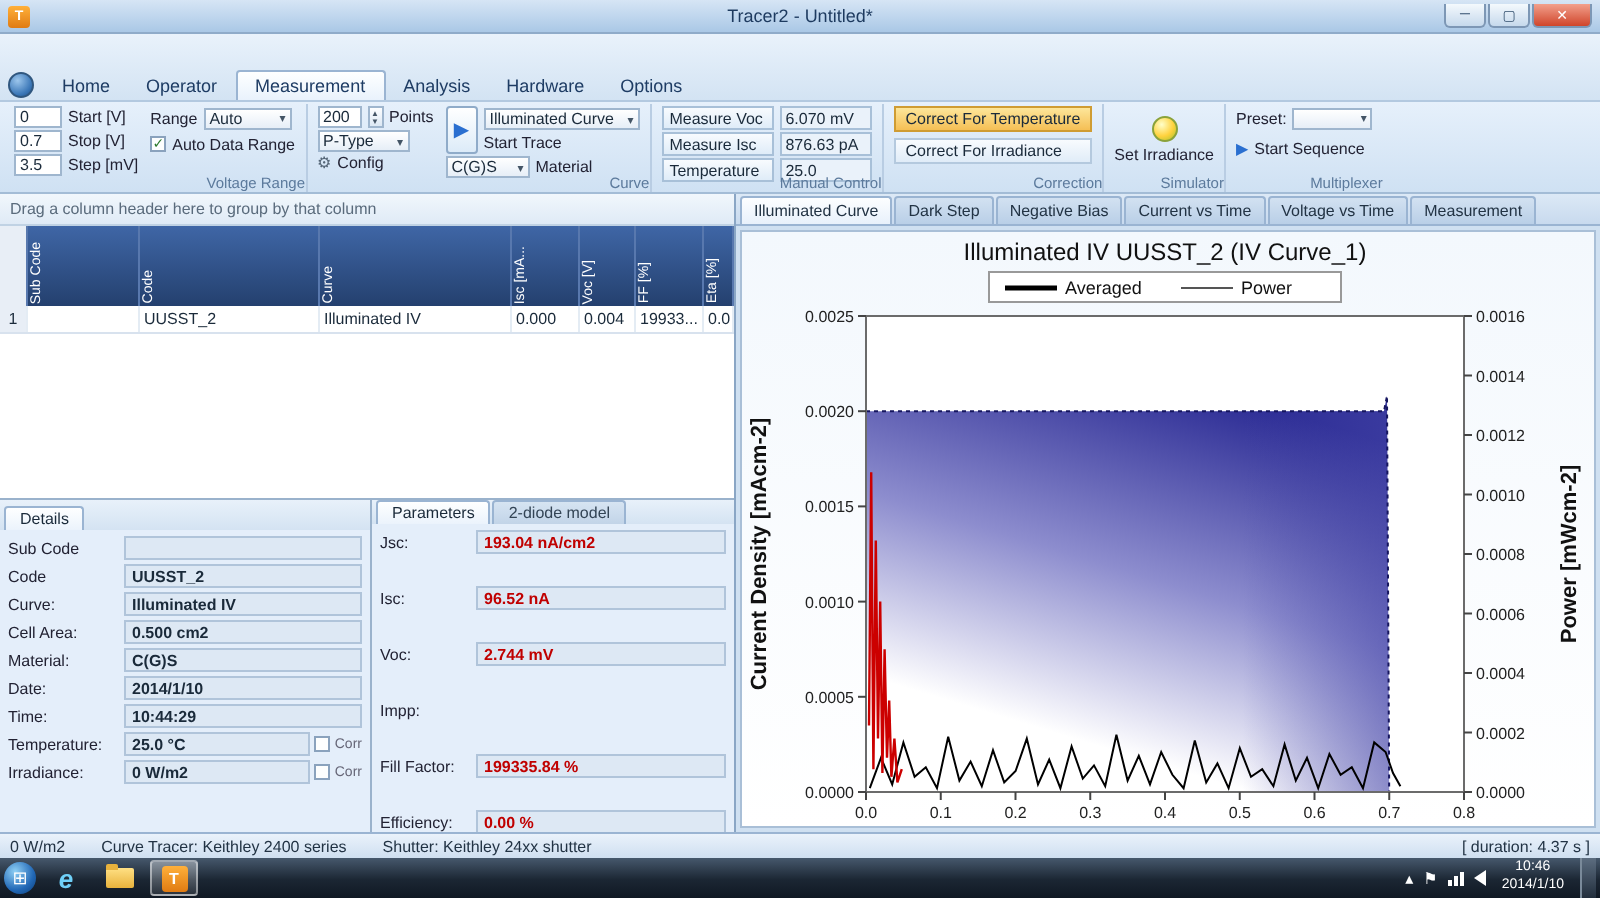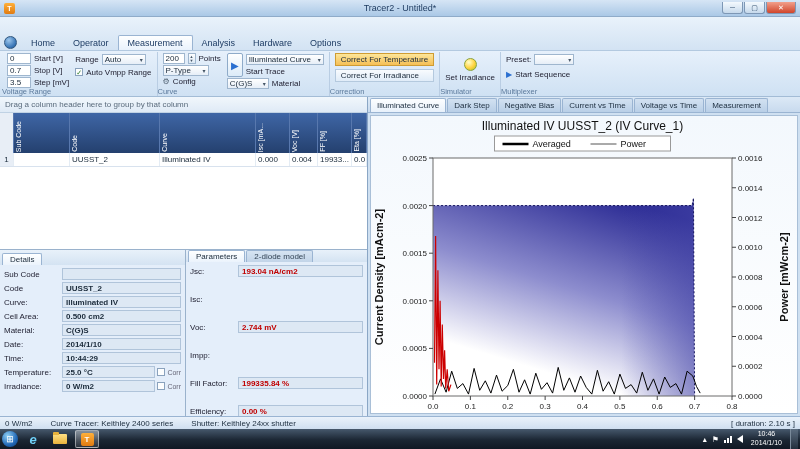--- a/index.html
+++ b/index.html
@@ -17,21 +17,21 @@
 
   
   .ribbontabs{height:34px;background:linear-gradient(#e9f2fb,#d3e3f3);display:flex;align-items:flex-end;padding-left:3px;border-bottom:1px solid #b3c9e0}
   .orb{width:13px;height:13px;border-radius:50%;background:radial-gradient(circle at 35% 30%,#9cc6ec,#3c78b8 65%,#1c4e8a);border:1px solid #30577f;margin:0 5px 1px 1px}
   .rtab{padding:2px 9px 2px;font-size:9px;color:#1e3c64}
   .rtab.active{background:linear-gradient(#feffff,#e9f2fc);border:1px solid #9ab4d2;border-bottom:none;border-radius:2px 2px 0 0}
 
   
   .ribbon{height:46px;background:linear-gradient(#e6f0fb,#cfe1f3);border-bottom:1px solid #a3bcd6;display:flex;padding:1px 2px 0}
   .rgroup{position:relative;border-right:1px solid #b9cde3;padding:1px 5px 10px 5px;display:flex;gap:6px}
-  .rgroup-label{position:absolute;bottom:0;left:0;right:0;text-align:left;font-size:7.5px;color:#5c7a9c}
+  .rgroup-label{position:absolute;bottom:0;left:0;right:0;text-align:right;font-size:7.5px;color:#5c7a9c}
   .col{display:flex;flex-direction:column;gap:1px}
   .rrow{display:flex;align-items:center;gap:3px;height:12px}
   .mini-input{width:24px;height:11px;background:#fff;border:1px solid #9fb6ce;font-size:8px;padding:0 2px;display:flex;align-items:center}
   .mini-label{font-size:8px;color:#223}
   .dropdown{height:11px;background:linear-gradient(#ffffff,#e6eef7);border:1px solid #9fb6ce;font-size:8px;display:flex;align-items:center;padding:0 2px;gap:3px}
   .arr{font-size:6px;color:#456}
   .spin{width:8px;height:11px;border:1px solid #9fb6ce;background:linear-gradient(#fdfeff,#dce8f4);display:flex;flex-direction:column;align-items:center;justify-content:center;font-size:4px;line-height:1;color:#456}
   .chk{width:8px;height:8px;border:1px solid #8aa2bd;background:#fdfefe;display:flex;align-items:center;justify-content:center;font-size:7px;color:#2c7a2c;line-height:1}
   .playbtn{width:16px;height:24px;border:1px solid #8fabc9;border-radius:2px;background:linear-gradient(#ffffff,#dcebf8);color:#2a6fd0;font-size:10px;display:flex;align-items:center;justify-content:center}
   .playsm{color:#2a6fd0;font-size:8px}
@@ -145,21 +145,21 @@
       <div class="col">
         <div class="rrow">
           <span class="mini-label">Range</span>
           <span class="dropdown" style="width:44px">
               <span>Auto</span>
               <span class="arr" style="margin-left:auto">▾</span>
             </span>
         </div>
         <div class="rrow">
           <span class="chk">✓</span>
-          <span class="mini-label">Auto Vmpp Range</span>
+          <span class="mini-label">Auto Data Range</span>
         </div>
       </div>
       <div class="rgroup-label">Voltage Range</div>
     </div>
 
     <div class="rgroup">
       <div class="col">
         <div class="rrow">
           <span class="mini-input" style="width:22px">200</span>
           <span class="spin">▲<br>▼</span>
@@ -193,20 +193,37 @@
           <span class="dropdown" style="width:42px">
               <span>C(G)S</span>
               <span class="arr" style="margin-left:auto">▾</span>
             </span>
           <span class="mini-label">Material</span>
         </div>
       </div>
       <div class="rgroup-label">Curve</div>
     </div>
 
+    <div class="rgroup">
+      <div class="col">
+        <div class="rrow">
+          <span class="mc-btn">Measure Voc</span>
+          <span class="mc-val">6.070 mV</span>
+        </div>
+        <div class="rrow">
+          <span class="mc-btn">Measure Isc</span>
+          <span class="mc-val">876.63 pA</span>
+        </div>
+        <div class="rrow">
+          <span class="mc-btn">Temperature</span>
+          <span class="mc-val">25.0</span>
+        </div>
+      </div>
+      <div class="rgroup-label">Manual Control</div>
+    </div>
 
     <div class="rgroup">
       <div class="col" style="gap:3px">
         <span class="corr-btn active">Correct For Temperature</span>
         <span class="corr-btn">Correct For Irradiance</span>
       </div>
       <div class="rgroup-label">Correction</div>
     </div>
 
     <div class="rgroup">
@@ -329,20 +346,21 @@
             <span class="ptab">Parameters</span>
             <span class="ptab inactive">2-diode model</span>
           </div>
           <div class="fields" style="gap:16px">
             <div class="frow">
                 <span class="flabel" style="width:46px">Jsc:</span>
                 <span class="fval red">193.04 nA/cm2</span>
               </div>
             <div class="frow">
                 <span class="flabel" style="width:46px">Isc:</span>
+                <span class="fval red">96.52 nA</span>
               </div>
             <div class="frow">
                 <span class="flabel" style="width:46px">Voc:</span>
                 <span class="fval red">2.744 mV</span>
               </div>
             <div class="frow">
                 <span class="flabel" style="width:46px">Impp:</span>
               </div>
             <div class="frow">
                 <span class="flabel" style="width:46px">Fill Factor:</span>
@@ -447,21 +465,21 @@
             <text class="atitle" x="417" y="161" text-anchor="middle" transform="rotate(-90 417 161)">Power [mWcm-2]</text>
             <text class="atitle" x="211.5" y="308" text-anchor="middle">Voltage [V]</text>
           </svg></div>
     </div>
   </div>
 
   <div class="statusbar">
     <span class="seg">0 W/m2</span>
     <span class="seg">Curve Tracer: Keithley 2400 series</span>
     <span class="seg">Shutter: Keithley 24xx shutter</span>
-    <span class="dur">[ duration: 2.10 s ]</span>
+    <span class="dur">[ duration: 4.37 s ]</span>
   </div>
 
   <div class="taskbar">
     <span class="sorb">⊞</span>
     <span class="tbi">
         <span class="ie">e</span>
       </span>
     <span class="tbi">
         <span class="folder"></span>
       </span>

